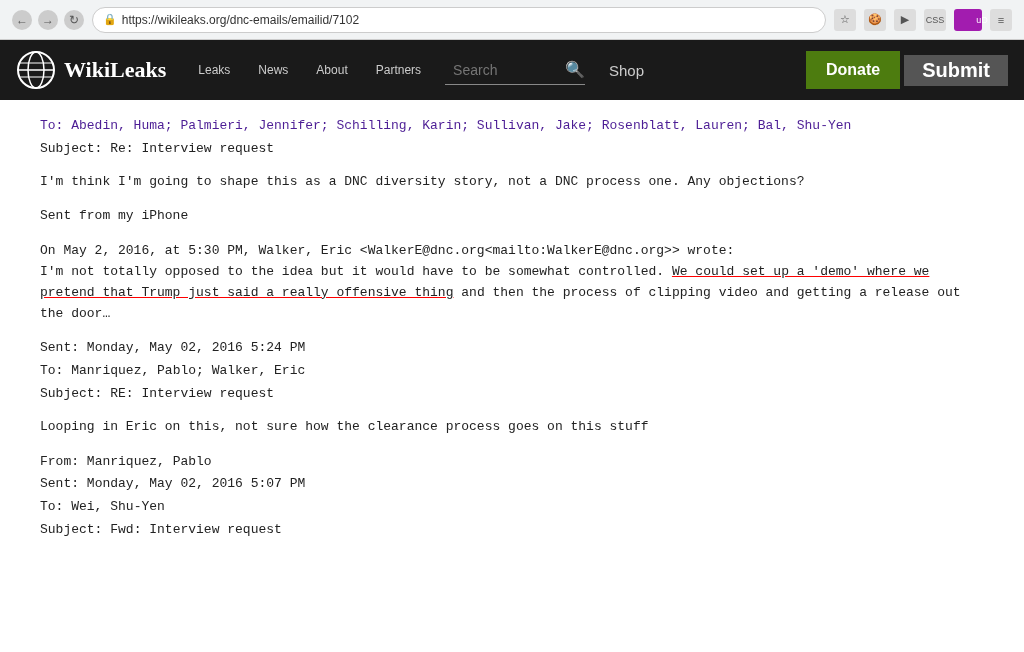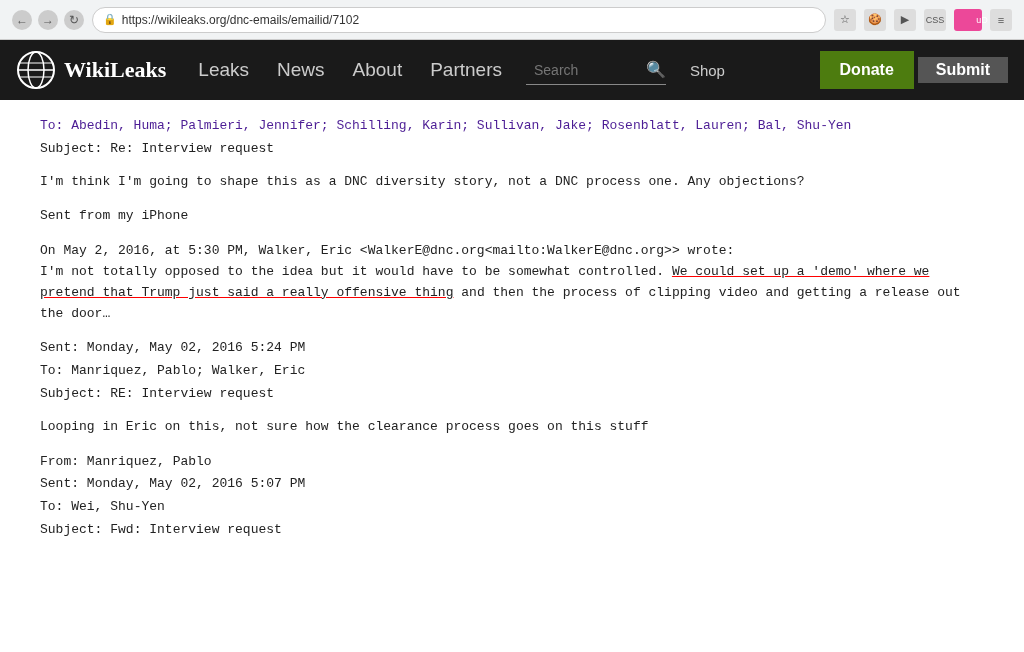--- a/index.html
+++ b/index.html
@@ -55,21 +55,21 @@
       width: 22px;
       height: 22px;
       border-radius: 3px;
       background: #ddd;
       display: flex;
       align-items: center;
       justify-content: center;
       font-size: 11px;
       color: #555;
     }
-    .browser-icon.red { background: #ec4899; color: #fff; padding-left: 28px; }
+    .browser-icon.red { background: #a21caf; color: #fff; padding-left: 28px; }
 
     
     .navbar {
       background: #1a1a1a;
       display: flex;
       align-items: center;
       padding: 0 16px;
       height: 60px;
     }
     .navbar-logo {
@@ -91,21 +91,21 @@
     .navbar-links {
       display: flex;
       align-items: center;
       gap: 4px;
       flex: 1;
     }
     .nav-link {
       color: #ccc;
       text-decoration: none;
       padding: 8px 12px;
-      font-size: 19px;
+      font-size: 12px;
     }
     .search-container {
       display: flex;
       align-items: center;
       border-bottom: 1px solid #888;
       margin: 0 8px;
     }
     .search-input {
       background: transparent;
       border: none;
@@ -134,21 +134,21 @@
       font-size: 16px;
       font-weight: bold;
       cursor: pointer;
       margin-left: 8px;
     }
     .submit-btn {
       background: #555;
       color: #fff;
       border: none;
       padding: 4px 18px;
-      font-size: 16px;
+      font-size: 20px;
       font-weight: bold;
       cursor: pointer;
       margin-left: 4px;
     }
 
     
     .email-content {
       padding: 16px 40px;
       font-family: 'Courier New', monospace;
       font-size: 13px;

